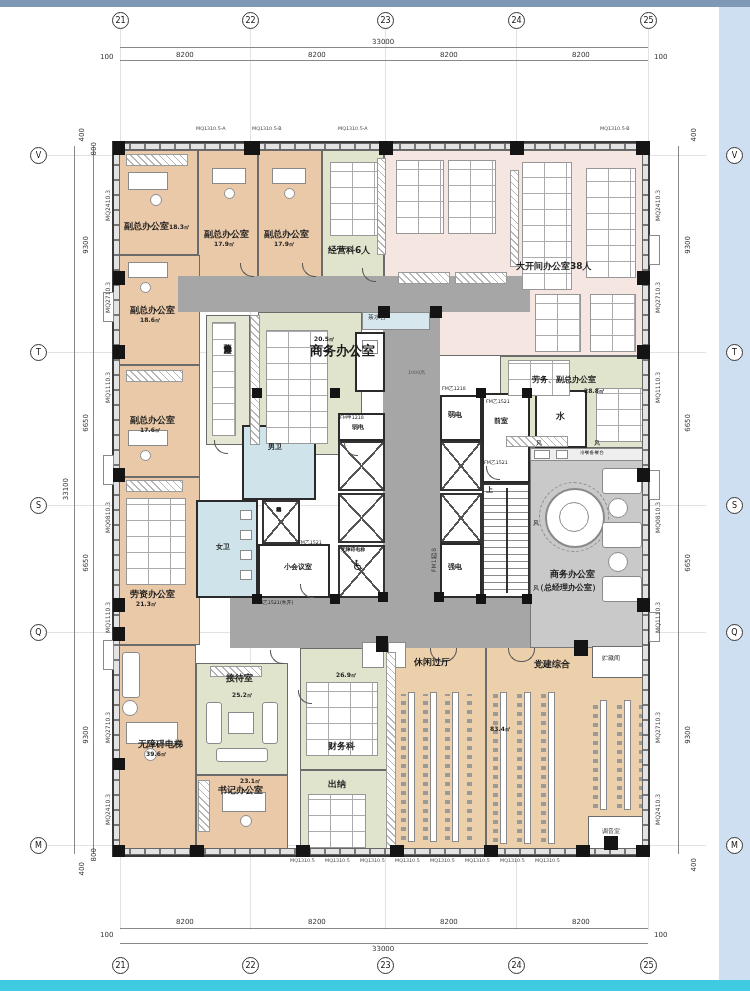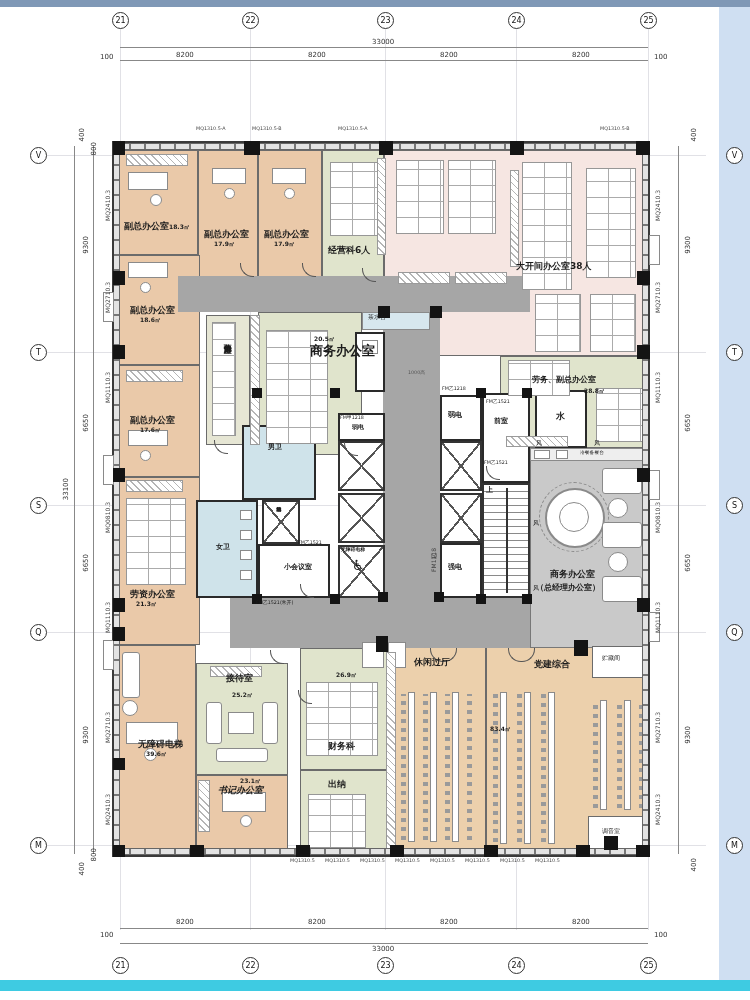--- a/index.html
+++ b/index.html
@@ -284,21 +284,21 @@
   <div class="rl vtext" style="left:222px;top:338px;font-size:8px;">预留办公室</div>
   <div class="rl ar" style="left:314px;top:336px;">20.5㎡</div>
   <div class="rl" style="left:310px;top:344px;font-size:13px;">商务办公室</div>
   <div class="rl" style="left:130px;top:590px;">劳资办公室</div>
   <div class="rl ar" style="left:136px;top:601px;">21.3㎡</div>
   <div class="rl" style="left:138px;top:740px;">无障碍电梯</div>
   <div class="rl ar" style="left:146px;top:751px;">39.6㎡</div>
   <div class="rl" style="left:226px;top:674px;">接待室</div>
   <div class="rl ar" style="left:232px;top:692px;">25.2㎡</div>
   <div class="rl ar" style="left:240px;top:778px;">23.1㎡</div>
-  <div class="rl" style="left:218px;top:786px;font-style:italic;">书记办公室</div>
+  <div class="rl" style="left:218px;top:786px;">书记办公室</div>
   <div class="rl ar" style="left:336px;top:672px;">26.9㎡</div>
   <div class="rl" style="left:328px;top:742px;">财务科</div>
   <div class="rl" style="left:328px;top:780px;">出纳</div>
   <div class="rl" style="left:414px;top:658px;">休闲过厅</div>
   <div class="rl" style="left:534px;top:660px;">党建综合</div>
   <div class="rl ar" style="left:490px;top:726px;">83.4㎡</div>
   <div class="rl" style="left:550px;top:570px;">商务办公室</div>
   <div class="rl" style="left:536px;top:584px;font-size:8px;">（总经理办公室）</div>
   <div class="rl t6" style="left:602px;top:655px;font-weight:normal;">贮藏间</div>
   <div class="rl t6" style="left:602px;top:828px;font-weight:normal;">调音室</div>

